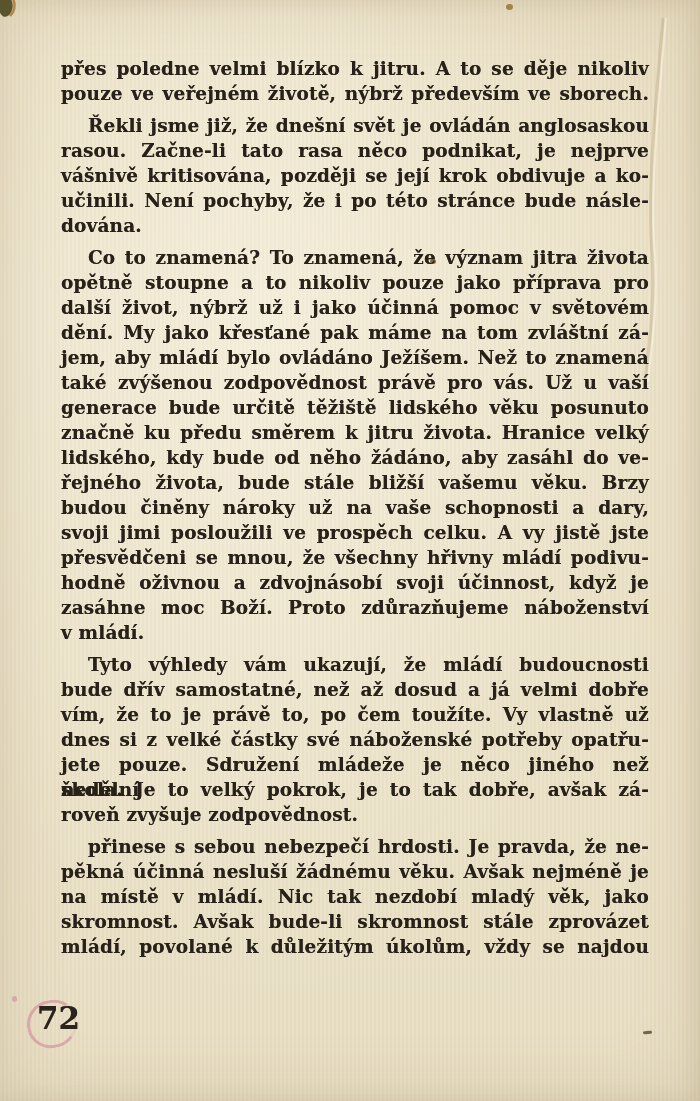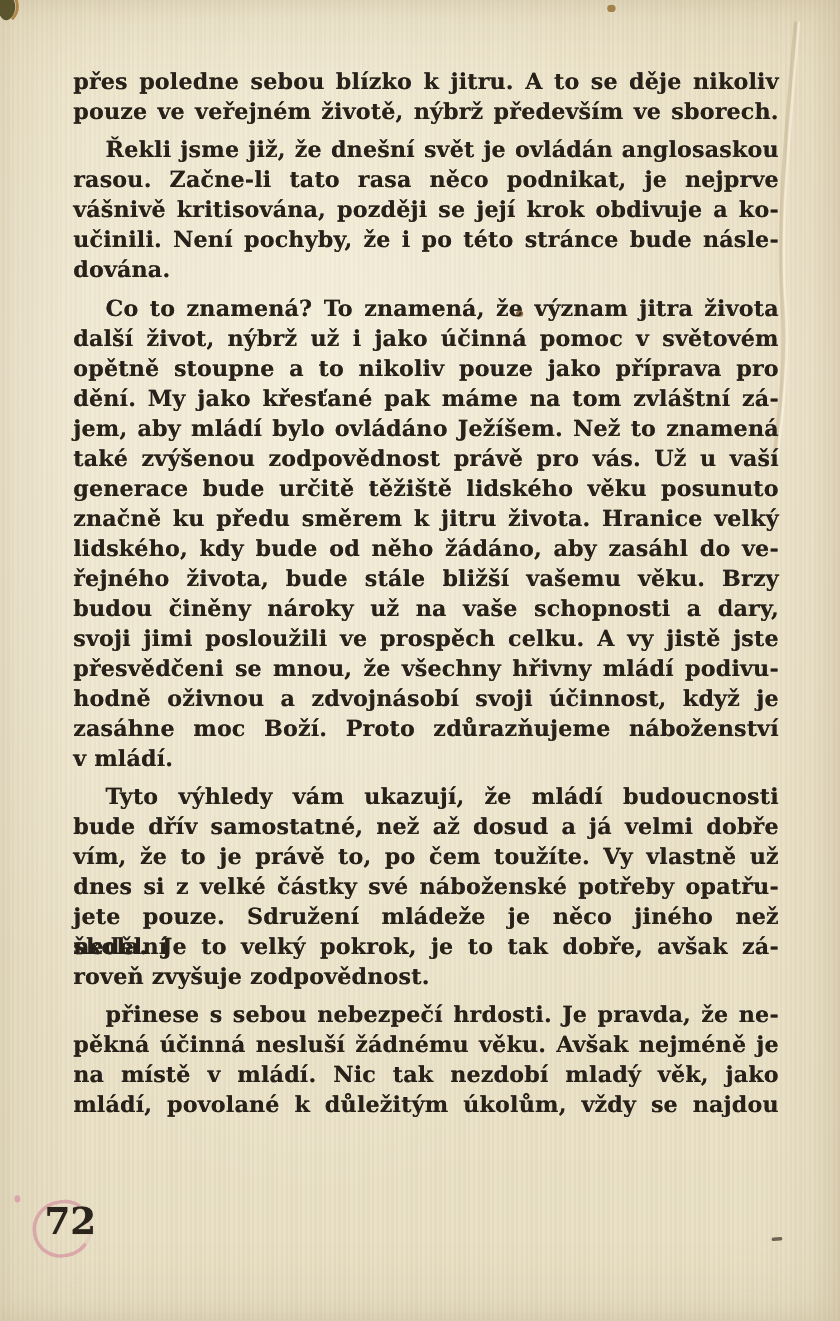--- a/index.html
+++ b/index.html
@@ -74,34 +74,34 @@
   <div class="speck speck-mid"></div>
   <div class="speck speck-pink"></div>
   <div class="dash-br"></div>
   <svg class="crease" width="700" height="1101" viewBox="0 0 700 1101" aria-hidden="true">
     <path d="M663,18 C 655,110 647,190 652,255 C 655,305 649,345 645,382" stroke="rgba(150,122,80,0.22)" stroke-width="3" fill="none"></path>
     <path d="M666,18 C 658,110 650,190 655,255 C 658,305 652,345 648,382" stroke="rgba(255,250,236,0.45)" stroke-width="2" fill="none"></path>
   </svg>
 
   <div class="text-block" id="text-block">
       <div class="para">
-        <div class="line">přes poledne sebou blízko k jitru. A to se děje nikoliv</div>
+        <div class="line">přes poledne velmi blízko k jitru. A to se děje nikoliv</div>
         <div class="line">pouze ve veřejném životě, nýbrž především ve sborech.</div>
       </div>
       <div class="para indent">
         <div class="line">Řekli jsme již, že dnešní svět je ovládán anglosaskou</div>
         <div class="line">rasou. Začne-li tato rasa něco podnikat, je nejprve</div>
         <div class="line">vášnivě kritisována, později se její krok obdivuje a ko-</div>
         <div class="line">učinili. Není pochyby, že i po této stránce bude násle-</div>
         <div class="line last">dována.</div>
       </div>
       <div class="para indent">
         <div class="line">Co to znamená? To znamená, že význam jitra života</div>
+        <div class="line">opětně stoupne a to nikoliv pouze jako příprava pro</div>
         <div class="line">další život, nýbrž už i jako účinná pomoc v světovém</div>
-        <div class="line">opětně stoupne a to nikoliv pouze jako příprava pro</div>
         <div class="line">dění. My jako křesťané pak máme na tom zvláštní zá-</div>
         <div class="line">jem, aby mládí bylo ovládáno Ježíšem. Než to znamená</div>
         <div class="line">také zvýšenou zodpovědnost právě pro vás. Už u vaší</div>
         <div class="line">generace bude určitě těžiště lidského věku posunuto</div>
         <div class="line">značně ku předu směrem k jitru života. Hranice velký</div>
         <div class="line">lidského, kdy bude od něho žádáno, aby zasáhl do ve-</div>
         <div class="line">řejného života, bude stále bližší vašemu věku. Brzy</div>
         <div class="line">budou činěny nároky už na vaše schopnosti a dary,</div>
         <div class="line">svoji jimi posloužili ve prospěch celku. A vy jistě jste</div>
         <div class="line">přesvědčeni se mnou, že všechny hřivny mládí podivu-</div>
@@ -115,20 +115,21 @@
         <div class="line">vím, že to je právě to, po čem toužíte. Vy vlastně už</div>
         <div class="line">dnes si z velké částky své náboženské potřeby opatřu-</div>
         <div class="line">jete pouze. Sdružení mládeže je něco jiného než nedělní</div>
         <div class="line">škola. Je to velký pokrok, je to tak dobře, avšak zá-</div>
         <div class="line last">roveň zvyšuje zodpovědnost.</div>
       </div>
       <div class="para indent">
         <div class="line">přinese s sebou nebezpečí hrdosti. Je pravda, že ne-</div>
         <div class="line">pěkná účinná nesluší žádnému věku. Avšak nejméně je</div>
         <div class="line">na místě v mládí. Nic tak nezdobí mladý věk, jako</div>
+        <div class="line">skromnost. Avšak bude-li skromnost stále zprovázet</div>
         <div class="line">mládí, povolané k důležitým úkolům, vždy se najdou</div>
       </div>
     </div>
 
   <div class="stamp-circle"></div>
   <div class="page-number">72</div>
 
 </div>
 
 </body></html>

